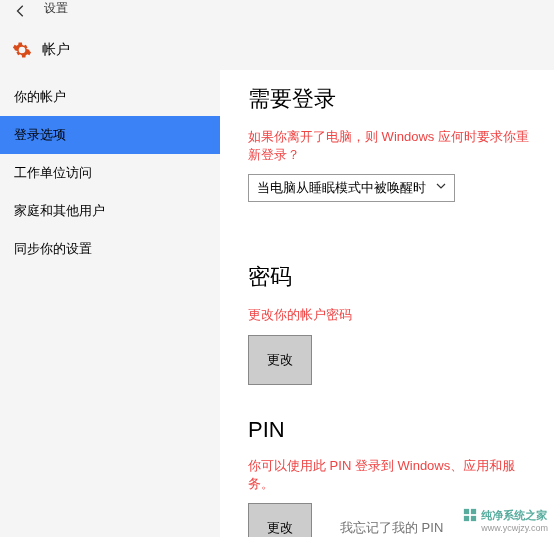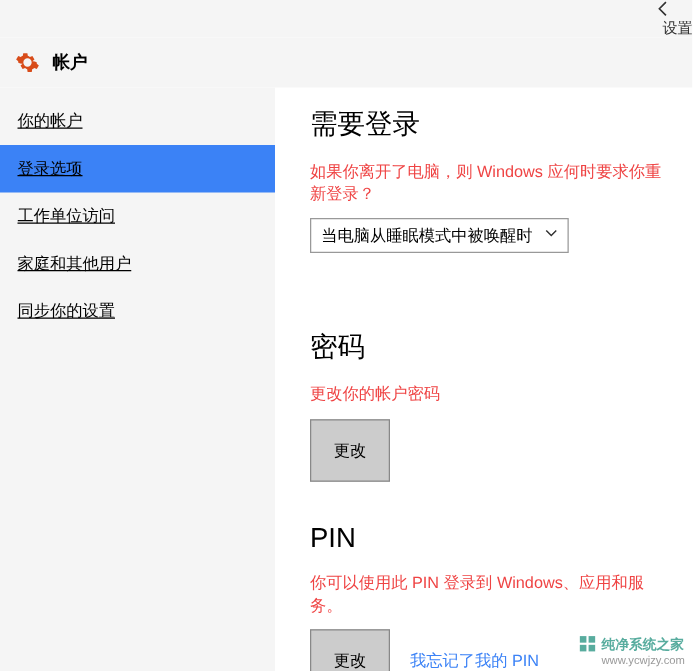--- a/index.html
+++ b/index.html
@@ -1,44 +1,44 @@
 <!DOCTYPE html>
 <html><head>
   <meta charset="utf-8">
   <style>
     * { margin: 0; padding: 0; box-sizing: border-box; font-family: "Microsoft YaHei", "Segoe UI", sans-serif; }
     body { width: 554px; height: 537px; background: #fff; overflow: hidden; position: relative; }
     
-    .titlebar { height: 30px; display: flex; align-items: flex-end; padding-left: 10px; background: #f5f5f5; flex-direction: column; }
+    .titlebar { height: 30px; display: flex; align-items: flex-start; padding-left: 10px; background: #f5f5f5; }
     .back-btn { width: 22px; height: 22px; display: flex; align-items: center; justify-content: center; margin-right: 12px; cursor: pointer; }
     .titlebar-text { font-size: 12px; color: #333; }
     
     .header { height: 40px; display: flex; align-items: center; padding-left: 12px; background: #f5f5f5; }
     .gear { width: 20px; height: 20px; margin-right: 10px; color: #d84c1a; }
-    .header-title { font-size: 14px; font-weight: 700; color: #000; }
+    .header-title { font-size: 14px; font-weight: 400; color: #000; }
     
     .container { display: flex; height: calc(100% - 70px); }
     
     .sidebar { width: 220px; background: #f5f5f5; padding-top: 8px; }
-    .sidebar-item { padding: 10px 14px; font-size: 13px; color: #000; cursor: pointer; text-decoration: underline; }
+    .sidebar-item { padding: 10px 14px; font-size: 13px; color: #000; cursor: pointer; }
     .sidebar-item.active { background: #3b82f6; }
     
     .content { flex: 1; padding: 14px 20px 20px 28px; overflow-y: auto; }
     .section-title { font-size: 22px; font-weight: 400; color: #000; margin-bottom: 14px; }
     .section-text { font-size: 13px; color: #ef4444; margin-bottom: 10px; line-height: 1.4; }
     
     .dropdown { display: inline-flex; align-items: flex-start; border: 1px solid #999; padding: 4px 8px; font-size: 13px; background: #fff; cursor: pointer; margin-bottom: 28px; }
     .dropdown-text { margin-right: 10px; }
     .chevron { width: 10px; height: 10px; }
     
     .btn { display: inline-block; border: 1px solid #888; background: #ccc; padding: 15px 18px; font-size: 13px; cursor: pointer; }
     
     .section-block { margin-bottom: 32px; }
     .action-row { display: flex; align-items: center; gap: 16px; margin-top: 10px; }
-    .link { color: #3b82f6; font-size: 13px; cursor: pointer; }
+    .link { color: #737373; font-size: 13px; cursor: pointer; margin-left: 12px; }
     
     .watermark { position: absolute; bottom: 4px; right: 6px; display: flex; gap: 4px; font-size: 11px; color: #5aa; opacity: 0.85; }
     .wm-logo { width: 14px; height: 14px; }
     .wm-cn { font-weight: 600; color: #3b9e8e; }
     .wm-url { color: #888; font-size: 9px; }
   </style>
 </head>
 <body>
 
 <div class="titlebar">

